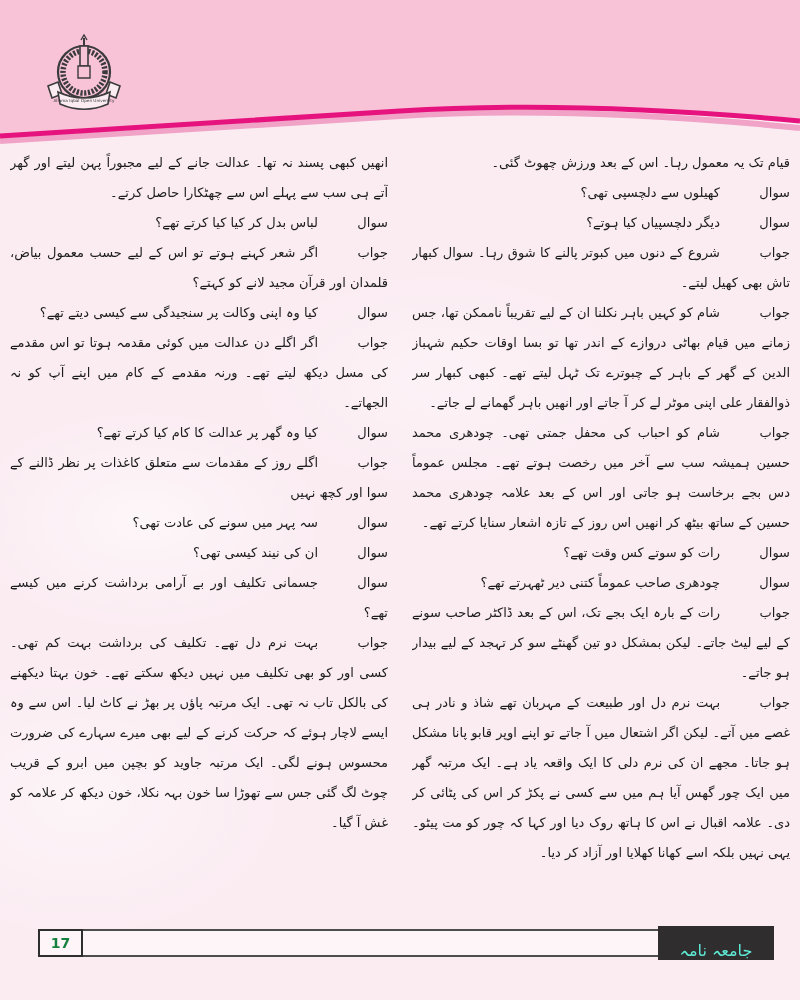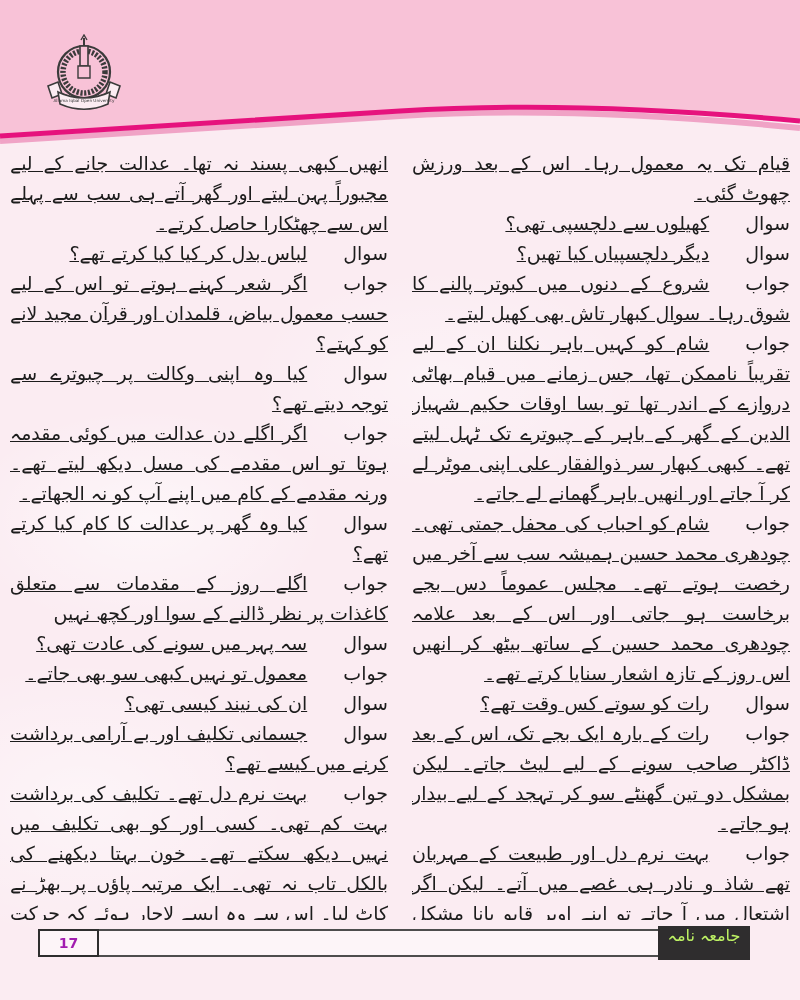--- a/index.html
+++ b/index.html
@@ -13,41 +13,41 @@
     font-family:"DejaVu Sans","Liberation Sans",sans-serif;
     color:#1c1c1c;
   }
   .header-band{position:absolute;top:0;left:0;width:800px;height:160px;}
   .logo{position:absolute;top:34px;left:34px;width:100px;height:86px;}
   .columns{
     position:absolute; top:148px; right:10px; left:10px; bottom:80px;
     display:flex; gap:24px; direction:rtl;
   }
   .col{flex:1 1 0; overflow:hidden;}
-  .qa{font-size:19px; line-height:30px; text-align:justify; text-align-last:auto; direction:rtl;text-decoration:underline;}
+  .qa{font-size:13px; line-height:30px; text-align:justify; text-align-last:auto; direction:rtl;}
   .qa .qa-label{display:inline-block; min-width:34px; margin-left:36px; white-space:nowrap;}
   .qa.cont .qa-text{display:inline;}
   .footer-bar{
     position:absolute; left:38px; top:929px; width:726px; height:30px;
     direction:ltr;
   }
   .footer-strip{
     position:absolute; left:0; top:0; width:622px; height:28px;
     background:#fdf5f8; border:2px solid #4d4d4d; box-sizing:border-box;
   }
   .page-number-box{
-    position:absolute; left:0; top:0; width:61px; height:28px;
+    position:absolute; left:0; top:0; width:45px; height:28px;
     border:2px solid #2e2e2e; box-sizing:border-box;
     display:flex; align-items:center; justify-content:center;
-    font-size:14px; font-weight:bold; background:#fdf5f8; color:#a21caf;
+    font-size:14px; font-weight:bold; background:#fdf5f8; color:#15803d;
   }
   .journal-name-box{
-    position:absolute; left:620px; top:-3px; width:92px; height:34px;
-    background:#2f2d2e; color:#bef264;
-    display:flex; align-items:flex-start; justify-content:center;
+    position:absolute; left:620px; top:-3px; width:116px; height:34px;
+    background:#2f2d2e; color:#5eead4;
+    display:flex; align-items:flex-end; justify-content:center;
     font-size:16px;
   }
 </style>
 </head>
 <body>
 
 <div class="page">
 
   <svg class="header-band" viewBox="0 0 800 160" preserveAspectRatio="none" aria-hidden="true">
     <path d="M0,0 L800,0 L800,121 C640,106 510,104 400,111 C280,119 140,126 0,136 Z" fill="#f8c2d7"></path>
@@ -68,38 +68,38 @@
       <path d="M86,52 l-10,-4 -4,12 10,4 z" stroke-width="1.6" fill="#fbecf2"></path>
       <path d="M24,58 C40,66 60,66 76,58 L74,70 C58,77 42,77 26,70 Z" stroke-width="1.6" fill="#fbecf2"></path>
     </g>
     <text x="50" y="68" text-anchor="middle" font-size="4.2" fill="#3b3b3b" transform="rotate(0 50 68)">Allama Iqbal Open University</text>
   </svg>
 
   <div class="columns">
     <div class="col" id="col-0">
         <div class="qa cont"><span class="qa-text">قیام تک یہ معمول رہا۔ اس کے بعد ورزش چھوٹ گئی۔</span></div>
         <div class="qa"><span class="qa-label">سوال</span><span class="qa-text">کھیلوں سے دلچسپی تھی؟</span></div>
-        <div class="qa"><span class="qa-label">سوال</span><span class="qa-text">دیگر دلچسپیاں کیا تھیں؟</span></div>
+        <div class="qa"><span class="qa-label">سوال</span><span class="qa-text">دیگر دلچسپیاں کیا ہوتے؟</span></div>
         <div class="qa"><span class="qa-label">جواب</span><span class="qa-text">شروع کے دنوں میں کبوتر پالنے کا شوق رہا۔ سوال کبھار تاش بھی کھیل لیتے۔</span></div>
         <div class="qa"><span class="qa-label">جواب</span><span class="qa-text">شام کو کہیں باہر نکلنا ان کے لیے تقریباً ناممکن تھا، جس زمانے میں قیام بھاٹی دروازے کے اندر تھا تو بسا اوقات حکیم شہباز الدین کے گھر کے باہر کے چبوترے تک ٹہل لیتے تھے۔ کبھی کبھار سر ذوالفقار علی اپنی موٹر لے کر آ جاتے اور انھیں باہر گھمانے لے جاتے۔</span></div>
         <div class="qa"><span class="qa-label">جواب</span><span class="qa-text">شام کو احباب کی محفل جمتی تھی۔ چودھری محمد حسین ہمیشہ سب سے آخر میں رخصت ہوتے تھے۔ مجلس عموماً دس بجے برخاست ہو جاتی اور اس کے بعد علامہ چودھری محمد حسین کے ساتھ بیٹھ کر انھیں اس روز کے تازہ اشعار سنایا کرتے تھے۔</span></div>
         <div class="qa"><span class="qa-label">سوال</span><span class="qa-text">رات کو سوتے کس وقت تھے؟</span></div>
+        <div class="qa"><span class="qa-label">سوال</span><span class="qa-text">چودھری صاحب عموماً کتنی دیر ٹھہرتے تھے؟</span></div>
         <div class="qa"><span class="qa-label">جواب</span><span class="qa-text">رات کے بارہ ایک بجے تک، اس کے بعد ڈاکٹر صاحب سونے کے لیے لیٹ جاتے۔ لیکن بمشکل دو تین گھنٹے سو کر تہجد کے لیے بیدار ہو جاتے۔</span></div>
         <div class="qa"><span class="qa-label">جواب</span><span class="qa-text">بہت نرم دل اور طبیعت کے مہربان تھے شاذ و نادر ہی غصے میں آتے۔ لیکن اگر اشتعال میں آ جاتے تو اپنے اوپر قابو پانا مشکل ہو جاتا۔ مجھے ان کی نرم دلی کا ایک واقعہ یاد ہے۔ ایک مرتبہ گھر میں ایک چور گھس آیا ہم میں سے کسی نے پکڑ کر اس کی پٹائی کر دی۔ علامہ اقبال نے اس کا ہاتھ روک دیا اور کہا کہ چور کو مت پیٹو۔ یہی نہیں بلکہ اسے کھانا کھلایا اور آزاد کر دیا۔</span></div>
       </div>
     <div class="col" id="col-1">
         <div class="qa cont"><span class="qa-text">انھیں کبھی پسند نہ تھا۔ عدالت جانے کے لیے مجبوراً پہن لیتے اور گھر آتے ہی سب سے پہلے اس سے چھٹکارا حاصل کرتے۔</span></div>
         <div class="qa"><span class="qa-label">سوال</span><span class="qa-text">لباس بدل کر کیا کیا کرتے تھے؟</span></div>
         <div class="qa"><span class="qa-label">جواب</span><span class="qa-text">اگر شعر کہنے ہوتے تو اس کے لیے حسب معمول بیاض، قلمدان اور قرآن مجید لانے کو کہتے؟</span></div>
-        <div class="qa"><span class="qa-label">سوال</span><span class="qa-text">کیا وہ اپنی وکالت پر چبوترے سے توجہ دیتے تھے؟</span></div>
+        <div class="qa"><span class="qa-label">سوال</span><span class="qa-text">کیا وہ اپنی وکالت پر سنجیدگی سے کیسی دیتے تھے؟</span></div>
         <div class="qa"><span class="qa-label">جواب</span><span class="qa-text">اگر اگلے دن عدالت میں کوئی مقدمہ ہوتا تو اس مقدمے کی مسل دیکھ لیتے تھے۔ ورنہ مقدمے کے کام میں اپنے آپ کو نہ الجھاتے۔</span></div>
         <div class="qa"><span class="qa-label">سوال</span><span class="qa-text">کیا وہ گھر پر عدالت کا کام کیا کرتے تھے؟</span></div>
         <div class="qa"><span class="qa-label">جواب</span><span class="qa-text">اگلے روز کے مقدمات سے متعلق کاغذات پر نظر ڈالنے کے سوا اور کچھ نہیں</span></div>
         <div class="qa"><span class="qa-label">سوال</span><span class="qa-text">سہ پہر میں سونے کی عادت تھی؟</span></div>
-        <div class="qa"><span class="qa-label">جواب</span><span class="qa-text">معمول تو نہیں کبھی سو بھی جاتے۔</span></div>
         <div class="qa"><span class="qa-label">سوال</span><span class="qa-text">ان کی نیند کیسی تھی؟</span></div>
         <div class="qa"><span class="qa-label">سوال</span><span class="qa-text">جسمانی تکلیف اور بے آرامی برداشت کرنے میں کیسے تھے؟</span></div>
         <div class="qa"><span class="qa-label">جواب</span><span class="qa-text">بہت نرم دل تھے۔ تکلیف کی برداشت بہت کم تھی۔ کسی اور کو بھی تکلیف میں نہیں دیکھ سکتے تھے۔ خون بہتا دیکھنے کی بالکل تاب نہ تھی۔ ایک مرتبہ پاؤں پر بھڑ نے کاٹ لیا۔ اس سے وہ ایسے لاچار ہوئے کہ حرکت کرنے کے لیے بھی میرے سہارے کی ضرورت محسوس ہونے لگی۔ ایک مرتبہ جاوید کو بچپن میں ابرو کے قریب چوٹ لگ گئی جس سے تھوڑا سا خون بہہ نکلا، خون دیکھ کر علامہ کو غش آ گیا۔</span></div>
       </div>
   </div>
 
   <div class="footer-bar">
     <div class="footer-strip"></div>
     <div class="page-number-box">17</div>
     <div class="journal-name-box">

